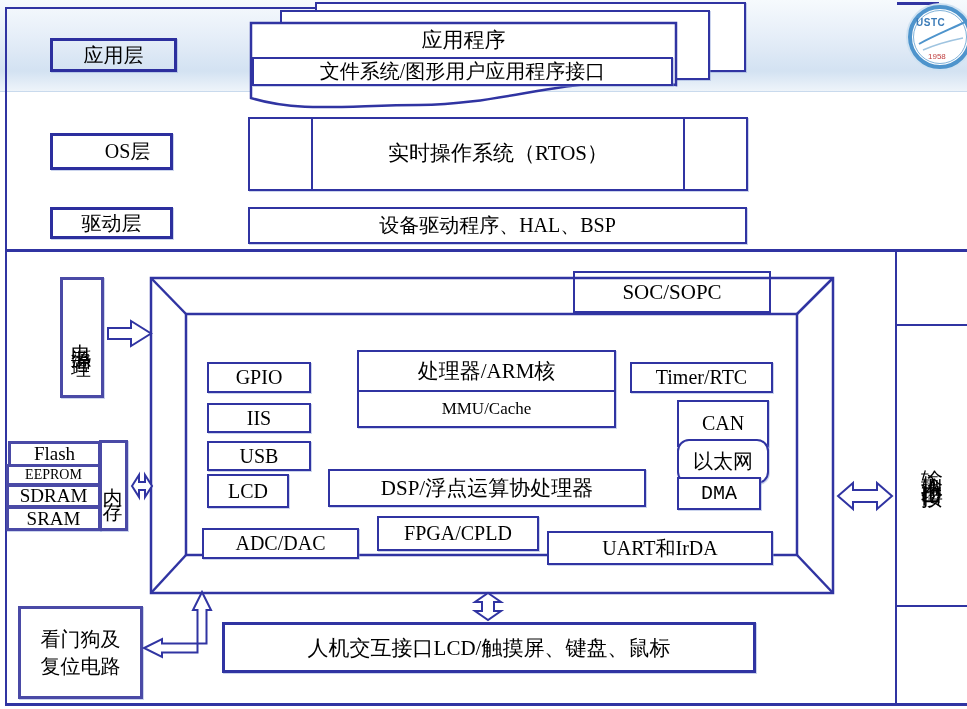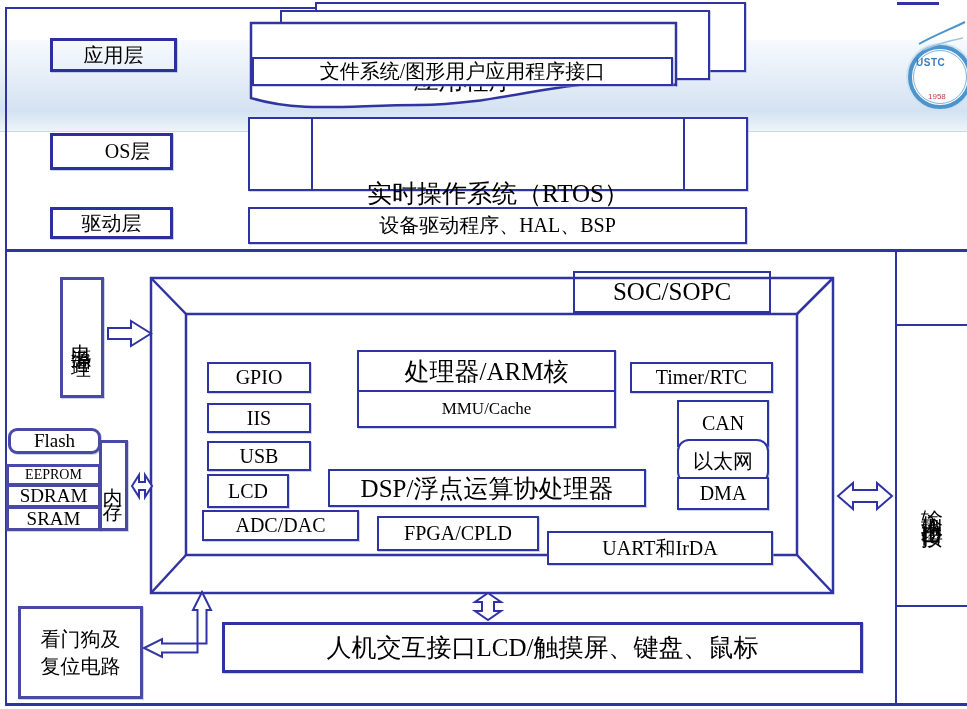--- a/index.html
+++ b/index.html
@@ -4,36 +4,36 @@
 <style>
   :root{
     --ink:#3034a2;
     --ink2:#4a4aa6;
   }
   html,body{margin:0;padding:0;}
   body{
     width:967px;height:709px;position:relative;overflow:hidden;background:#fff;
     font-family:"Liberation Serif","DejaVu Serif",serif;color:#000;
   }
-  .abs{position:absolute;box-sizing:border-box;margin-top:40px;}
+  .abs{position:absolute;box-sizing:border-box;}
   .ln{position:absolute;background:var(--ink);}
   .bx{
     position:absolute;box-sizing:border-box;border:2px solid var(--ink);background:#fff;
     display:flex;align-items:center;justify-content:center;text-align:center;
     box-shadow:1px 1px 0 rgba(140,160,215,.45);
   }
   .clear{background:transparent;box-shadow:none;}
   .lb{border-width:3px;border-color:#2c2f9e;background:transparent;}
   .mem{border-width:3px;border-color:var(--ink2);}
   .vtxt{
     writing-mode:vertical-rl;text-orientation:upright;
     display:flex;align-items:center;justify-content:center;text-align:center;
   }
   .f17{font-size:17px;} .f18{font-size:14px;} .f19{font-size:19px;}
-  .f20{font-size:20px;} .f21{font-size:25px;} .f22{font-size:22px;}
+  .f20{font-size:20px;} .f21{font-size:21px;} .f22{font-size:22px;}
   svg{position:absolute;overflow:visible;}
   .arrow path{fill:#fff;stroke:var(--ink);stroke-width:2;stroke-linejoin:miter;}
   
   #band{left:0;top:0;width:967px;height:92px;
     background:linear-gradient(180deg,#f6fafd 0%,#e6eef8 40%,#d3e2f2 78%,#dcе9f5 88%,#eef4fa 100%);
     background:linear-gradient(180deg,#f6fafd 0%,#e6eef8 40%,#d3e2f2 78%,#eef4fa 100%);
     border-bottom:1px solid #c9daed;}
   
   #proc{flex-direction:column;align-items:stretch;padding:0;}
   #proc .t{flex:1;display:flex;align-items:center;justify-content:center;}
@@ -119,21 +119,21 @@
   </div>
 <div class="bx f20" style="left:207px;top:403px;width:104px;height:30px;">
     <span>IIS</span>
   </div>
 <div class="bx f20" style="left:207px;top:441px;width:104px;height:30px;">
     <span>USB</span>
   </div>
 <div class="bx f20" style="left:207px;top:474px;width:82px;height:34px;">
     <span>LCD</span>
   </div>
-<div class="bx f20" style="left:202px;top:510px;width:157px;height:31px;">
+<div class="bx f20" style="left:202px;top:528px;width:157px;height:31px;">
     <span>ADC/DAC</span>
   </div>
 
 <div class="bx" id="proc" style="left:357px;top:350px;width:259px;height:78px;">
   <div class="t f21">处理器/ARM核</div>
   <div class="s f17">MMU/Cache</div>
 </div>
 <div class="bx f21" style="left:328px;top:469px;width:318px;height:38px;">
     <span>DSP/浮点运算协处理器</span>
   </div>
@@ -146,32 +146,32 @@
 
 <div class="bx f20" style="left:630px;top:362px;width:143px;height:31px;">
     <span>Timer/RTC</span>
   </div>
 <div class="bx f20" style="left:677px;top:400px;width:92px;height:47px;">
     <span>CAN</span>
   </div>
 <div class="bx f20" style="left:677px;top:439px;width:92px;height:45px;border-radius:12px;">
     <span>以太网</span>
   </div>
-<div class="bx f20" style="left:677px;top:477px;width:92px;height:33px;">
+<div class="bx f20" style="left:677px;top:477px;width:84px;height:33px;font-family:Liberation Mono, monospace;">
     <span>DMA</span>
   </div>
 
 <div class="bx mem vtxt f20" style="left:60px;top:277px;width:44px;height:121px;letter-spacing:5px;">
     <span>电源管理</span>
   </div>
 <svg class="arrow" style="left:106px;top:319px;" width="47" height="29" viewBox="0 0 47 29">
   <path d="M2,9 H25 V2 L45,14.5 L25,27 V20 H2 Z"></path>
 </svg>
 
-<div class="bx mem f19" style="left:8px;top:428px;width:93px;height:26px;border-radius:9px;">
+<div class="bx mem f19" style="left:8px;top:441px;width:93px;height:26px;">
     <span>Flash</span>
   </div>
 <div class="bx mem f18" style="left:6px;top:464px;width:95px;height:22px;">
     <span>EEPROM</span>
   </div>
 <div class="bx mem f19" style="left:6px;top:484px;width:95px;height:24px;">
     <span>SDRAM</span>
   </div>
 <div class="bx mem f19" style="left:6px;top:506px;width:95px;height:25px;">
     <span>SRAM</span>
@@ -186,20 +186,20 @@
 <div class="bx mem f20" style="left:18px;top:606px;width:125px;height:93px;padding:4px 10px;line-height:1.35;">
     <span>看门狗及复位电路</span>
   </div>
 <svg class="arrow" style="left:136px;top:584px;" width="78" height="78" viewBox="0 0 78 78">
   <path d="M66,8 L75,26 H70.5 V59.5 H26 V55 L8,64 L26,73 V68.5 H61.5 V26 H57 Z"></path>
 </svg>
 
 <svg class="arrow" style="left:468px;top:591px;" width="40" height="31" viewBox="0 0 40 31">
   <path d="M20,2 L33,11 H26 V20 H33 L20,29 L7,20 H14 V11 H7 Z"></path>
 </svg>
-<div class="bx f21" style="left:222px;top:622px;width:641px;height:51px;border-width:3px;">
+<div class="bx f21" style="left:222px;top:622px;width:534px;height:51px;border-width:3px;">
     <span>人机交互接口LCD/触摸屏、键盘、鼠标</span>
   </div>
 
 <svg class="arrow" style="left:836px;top:478px;" width="58" height="36" viewBox="0 0 58 36">
   <path d="M2,18 L17,5 V12 H41 V5 L56,18 L41,31 V24 H17 V31 Z"></path>
 </svg>
 <div class="abs vtxt f22" style="left:902px;top:378px;width:60px;height:172px;letter-spacing:4px;">输入输出接口</div>
 
 </body></html>

